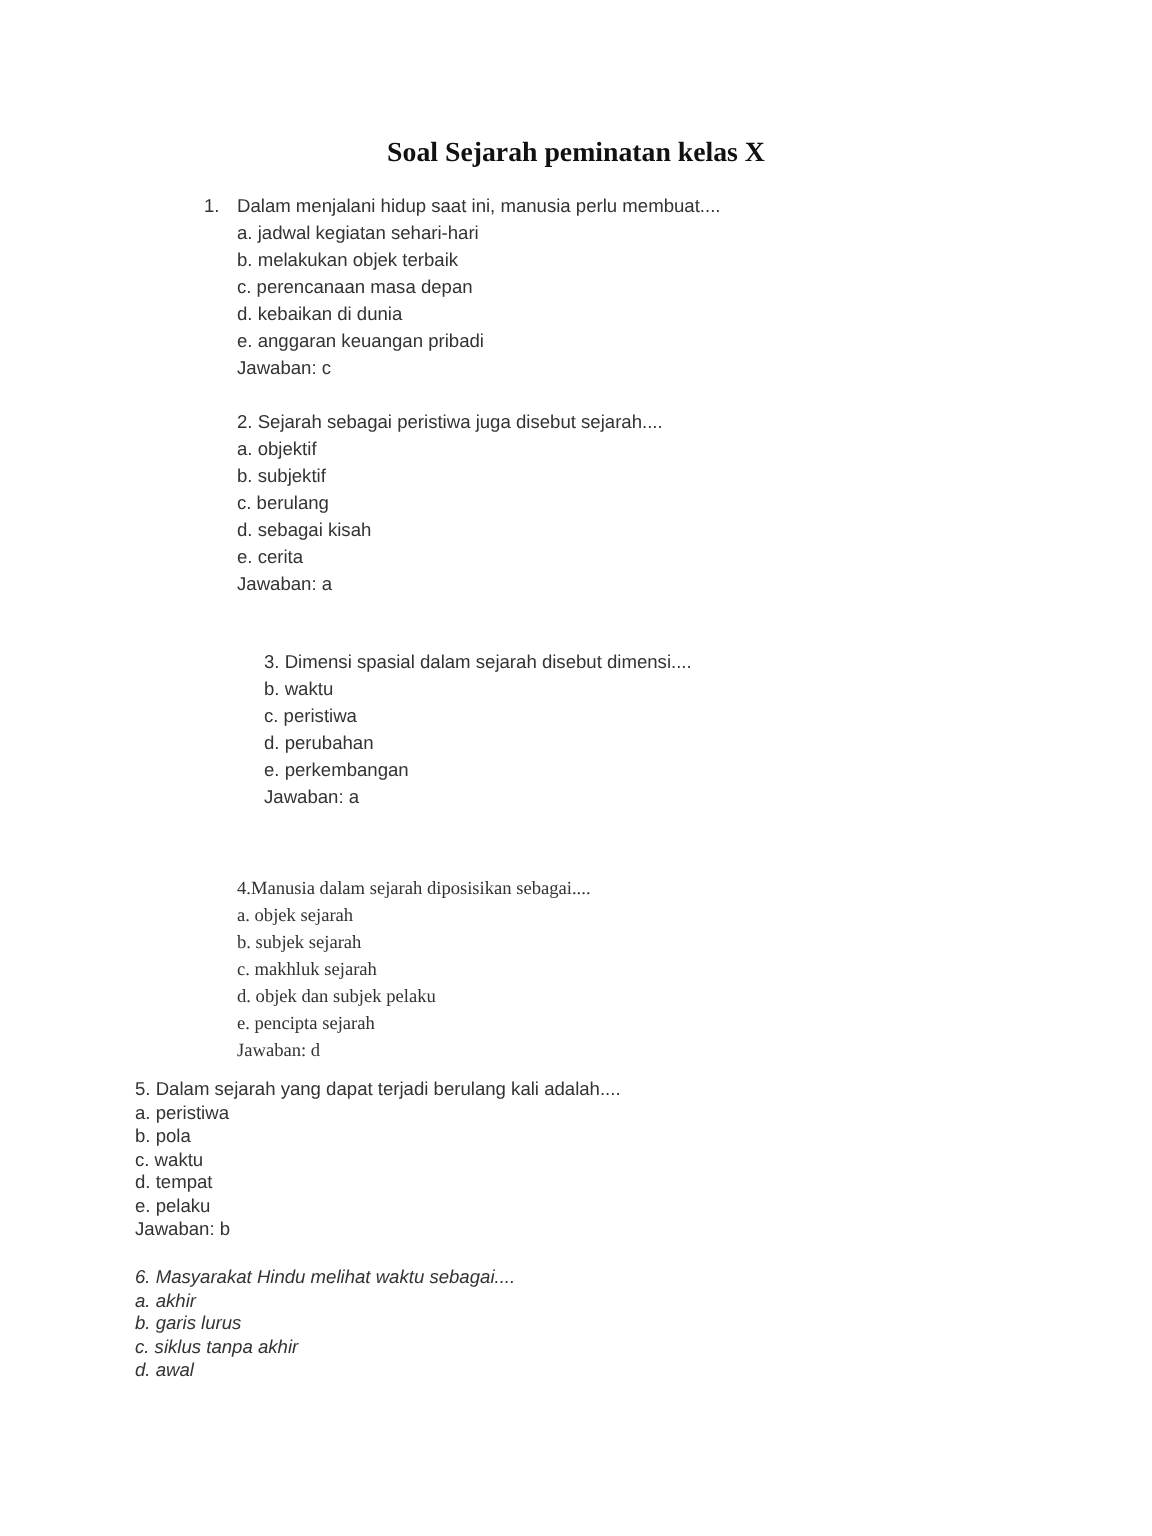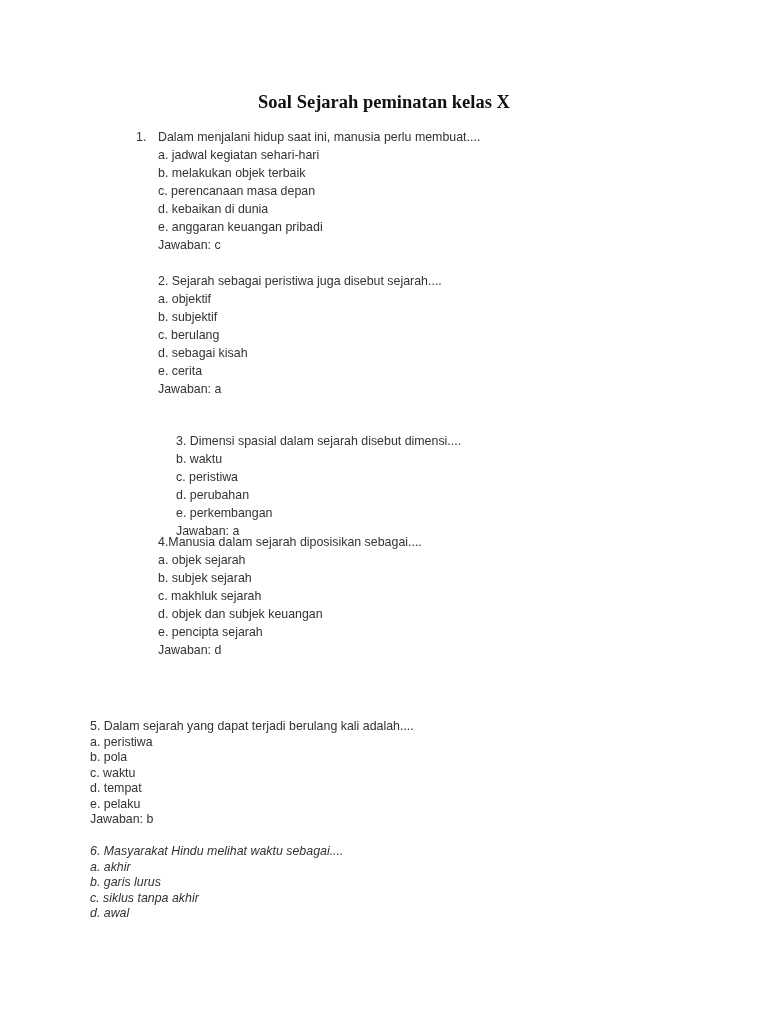--- a/index.html
+++ b/index.html
@@ -42,26 +42,26 @@
 
 <div class="block" style="top:432px; left:158px;margin-left:18px;">
   <div class="line">3. Dimensi spasial dalam sejarah disebut dimensi....</div>
   <div class="line">b. waktu</div>
   <div class="line">c. peristiwa</div>
   <div class="line">d. perubahan</div>
   <div class="line">e. perkembangan</div>
   <div class="line">Jawaban: a</div>
 </div>
 
-<div class="block" style="top:533px; left:158px;">
+<div class="block" style="top:583px; left:158px;font-family:Liberation Serif, serif;">
   <div class="line">4.Manusia dalam sejarah diposisikan sebagai....</div>
   <div class="line">a. objek sejarah</div>
   <div class="line">b. subjek sejarah</div>
   <div class="line">c. makhluk sejarah</div>
-  <div class="line">d. objek dan subjek keuangan</div>
+  <div class="line">d. objek dan subjek pelaku</div>
   <div class="line">e. pencipta sejarah</div>
   <div class="line">Jawaban: d</div>
 </div>
 
 <div class="block tight" style="top:719px; left:90px;">
   <div class="line">5. Dalam sejarah yang dapat terjadi berulang kali adalah....</div>
   <div class="line">a. peristiwa</div>
   <div class="line">b. pola</div>
   <div class="line">c. waktu</div>
   <div class="line">d. tempat</div>

